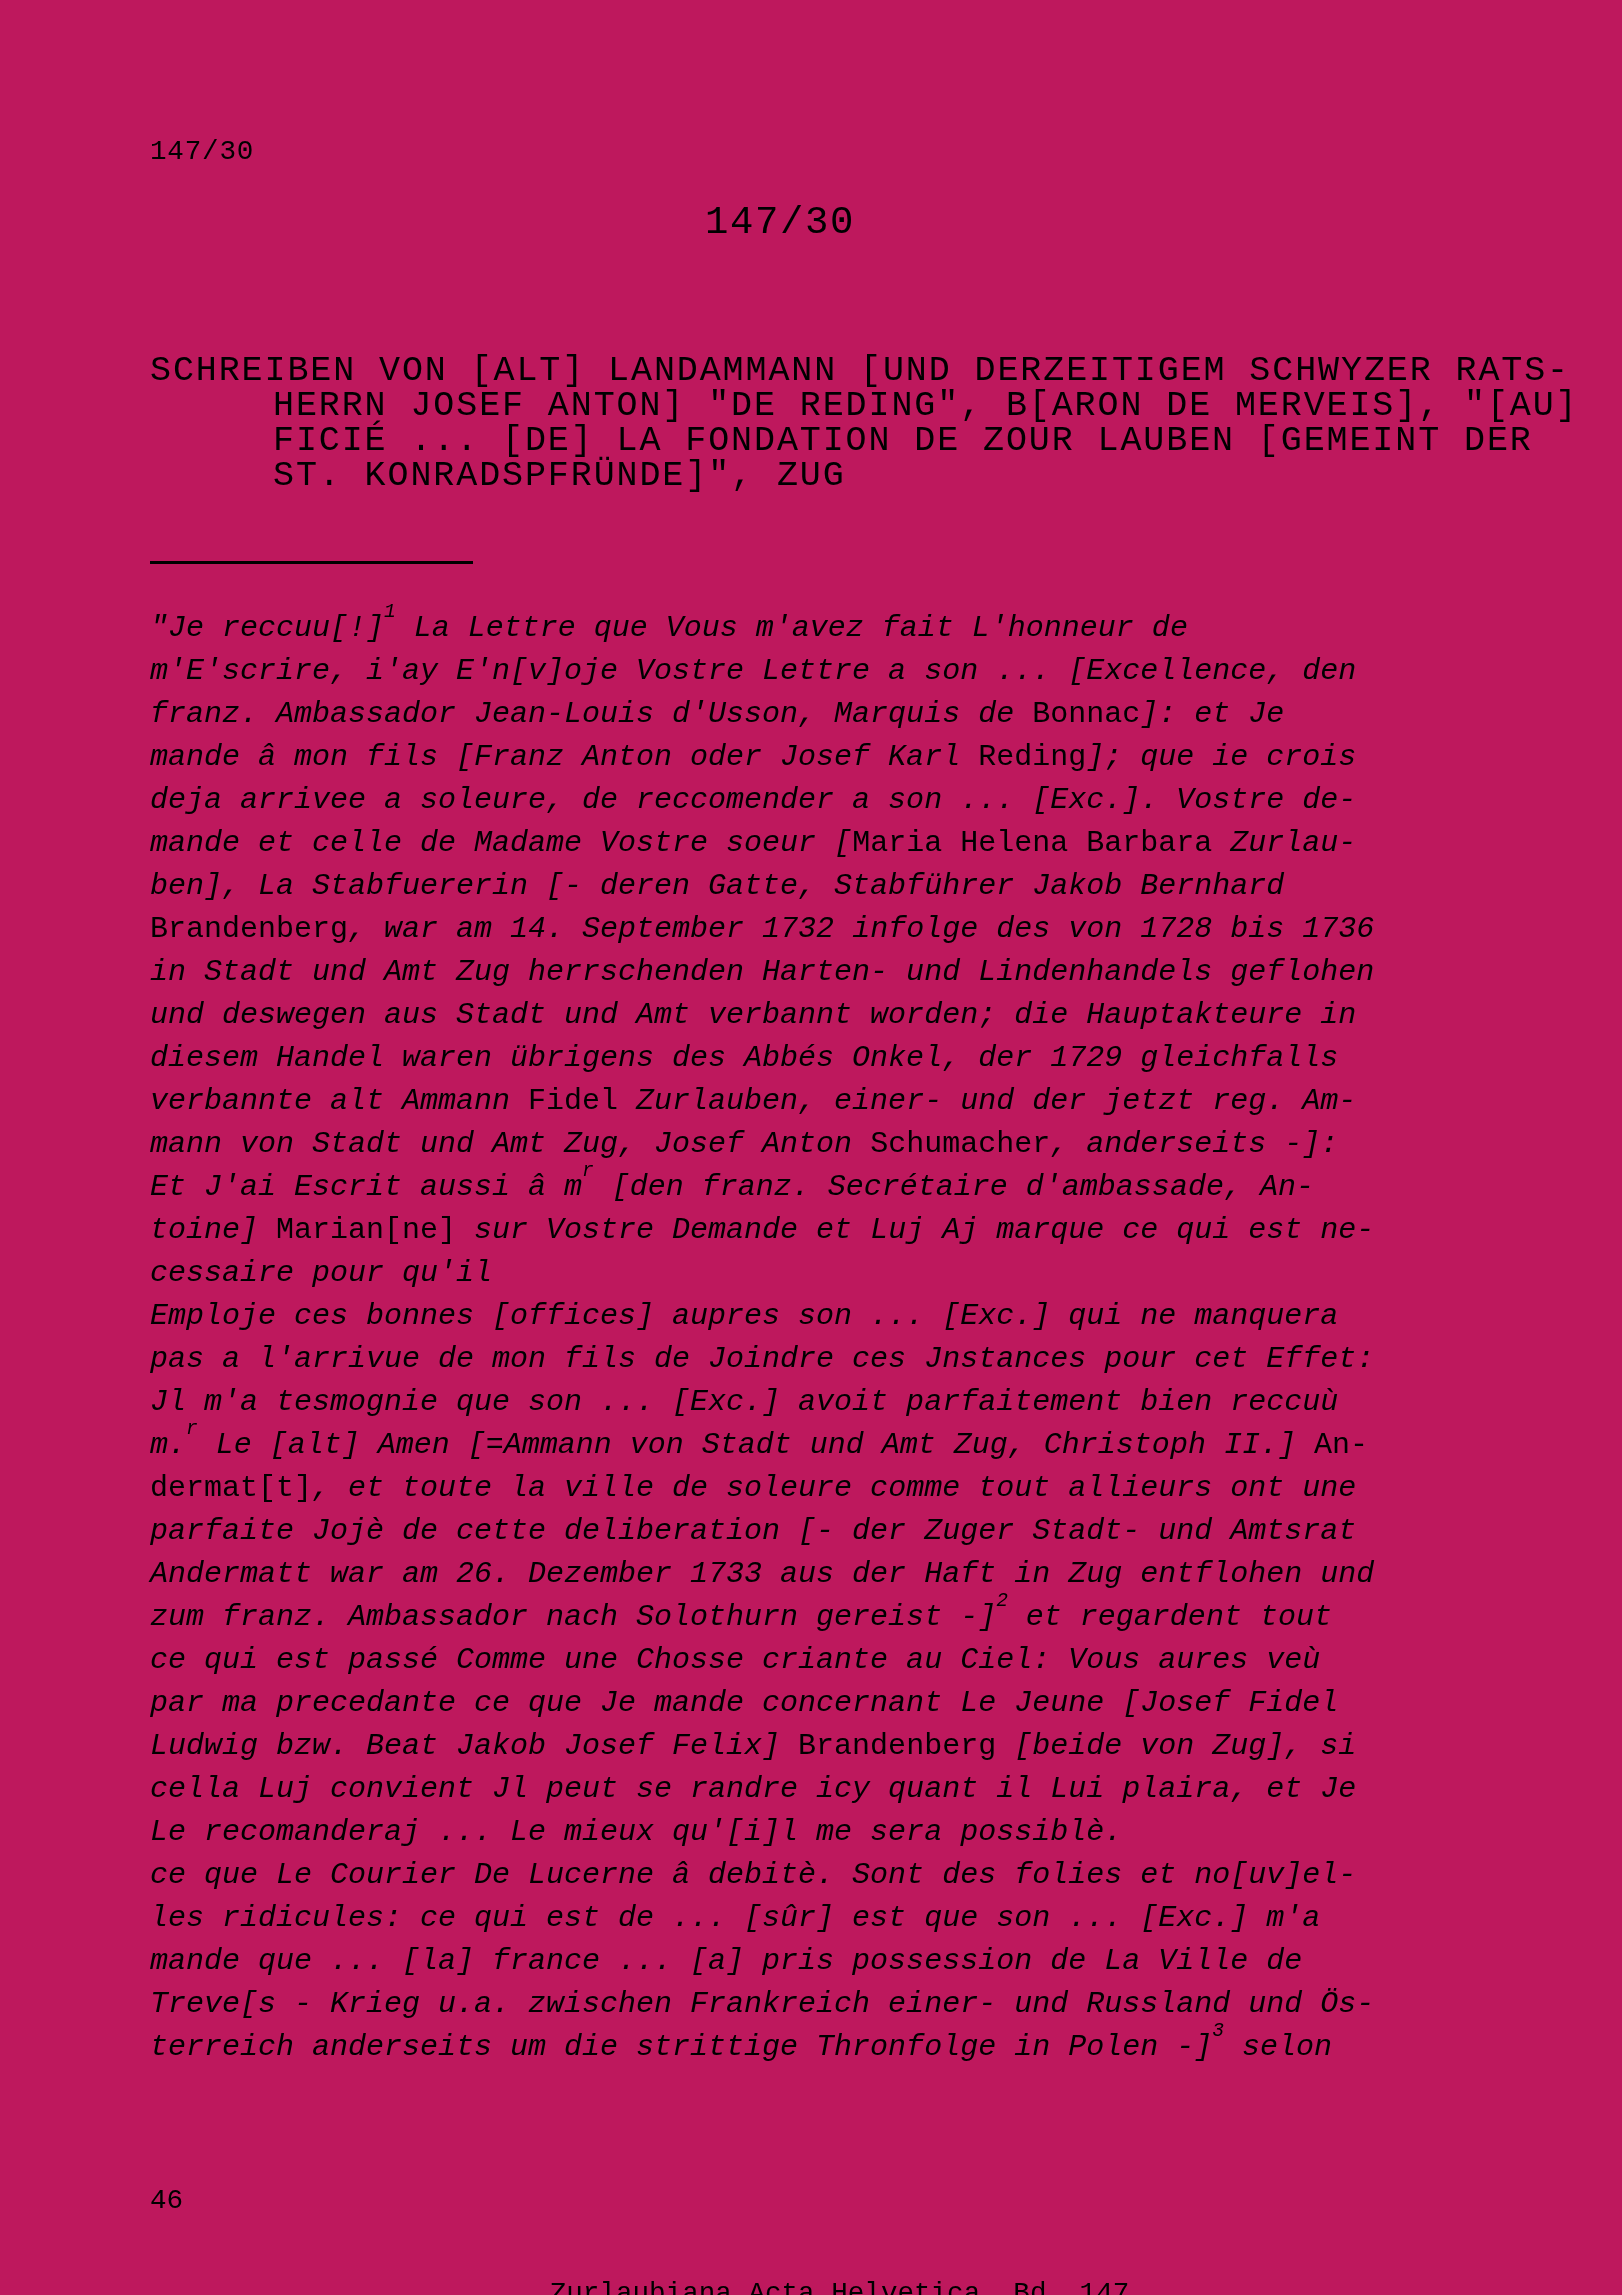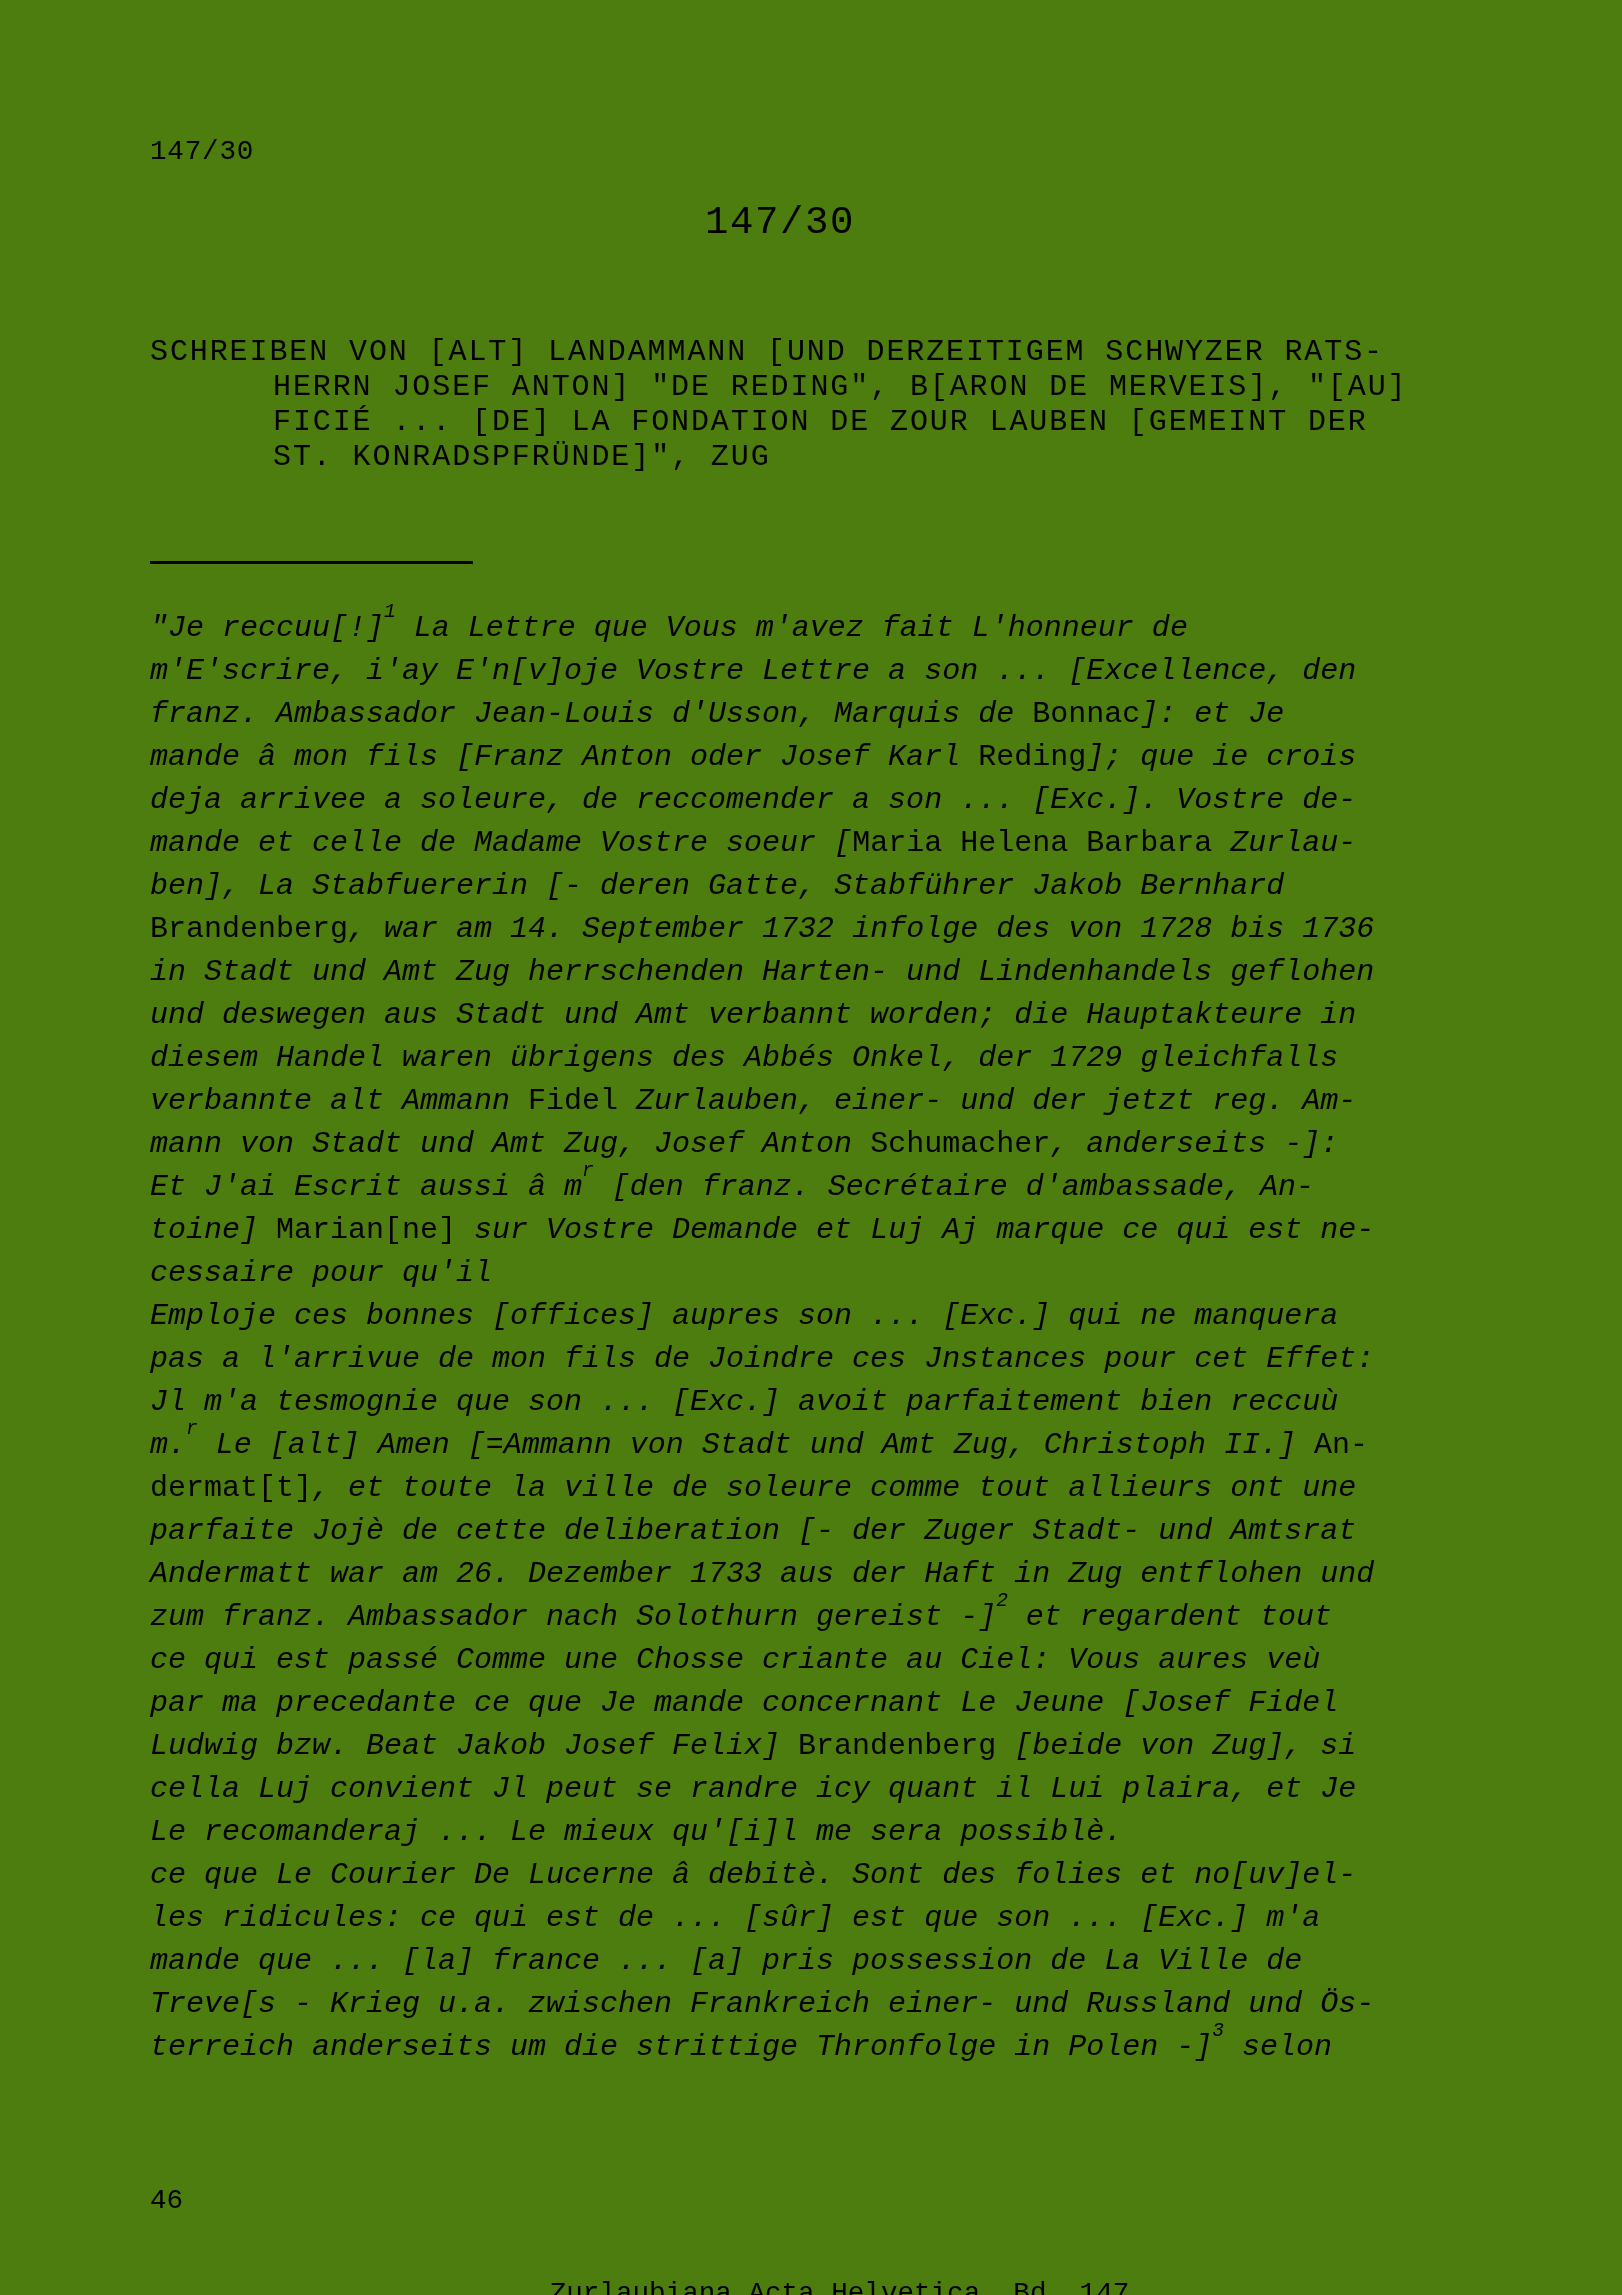--- a/index.html
+++ b/index.html
@@ -1,40 +1,40 @@
 <!DOCTYPE html>
 <html style="font-size:13px"><head>
 <meta charset="utf-8">
 <style>
   html, body { margin: 0; padding: 0; background: #ffffff; }
   .page {
     position: relative;
     width: 1622px;
     height: 2295px;
-    background: #4d7c0f;
+    background: #be185d;
     color: #000000;
     font-family: "Liberation Mono", "DejaVu Sans Mono", monospace;
     overflow: hidden;
   }
   .running-head {
     position: absolute; left: 150px; top: 136px;
     font-size: 27.6px; letter-spacing: 0.8px; white-space: pre;
   }
   .doc-title {
     position: absolute; left: 0; right: 62px; top: 201px;
     text-align: center; font-size: 39px; letter-spacing: 1.6px; white-space: pre;
   }
   .date-row {
     position: absolute; left: 150px; top: 286px; width: 1243px;
     display: flex; justify-content: space-between;
     font-size: 29px; white-space: pre;
   }
   .heading {
-    position: absolute; left: 150px; top: 335px; width: 1379px;
-    font-size: 30px; line-height: 35px; letter-spacing: 1.9px; white-space: pre;
+    position: absolute; left: 150px; top: 354px; width: 1379px;
+    font-size: 35px; line-height: 35px; letter-spacing: 1.9px; white-space: pre;
   }
   .heading div + div { margin-left: 123px; }
   .rule {
     position: absolute; left: 150px; top: 561px;
     width: 323px; height: 3.2px; background: #000000;
   }
   .body-text {
     position: absolute; left: 150px; top: 607px; width: 1444px;
     font-size: 30px; line-height: 43px; font-style: italic; white-space: pre;
   }

